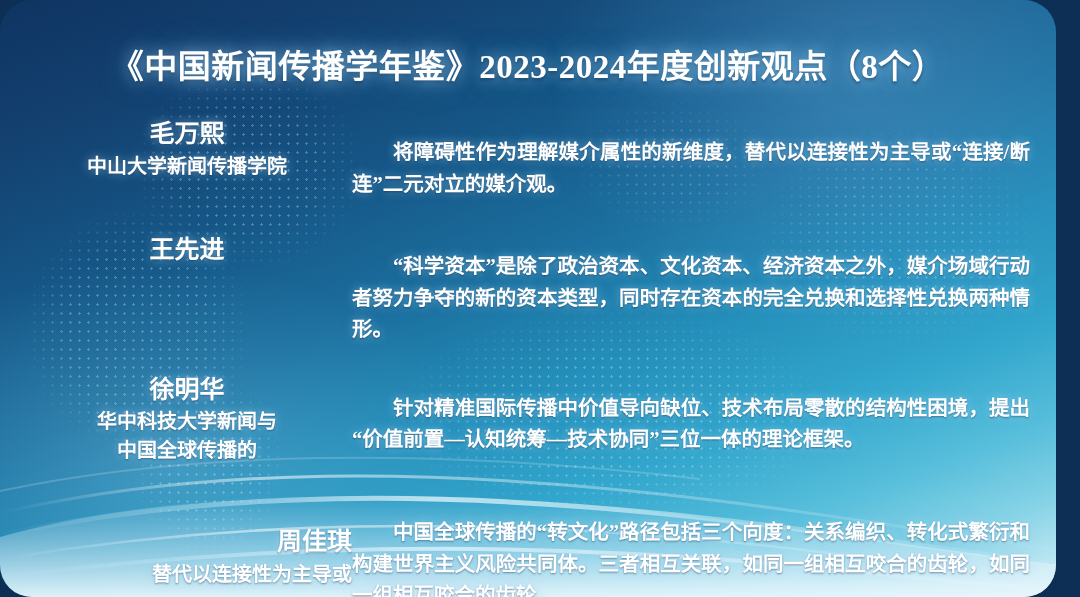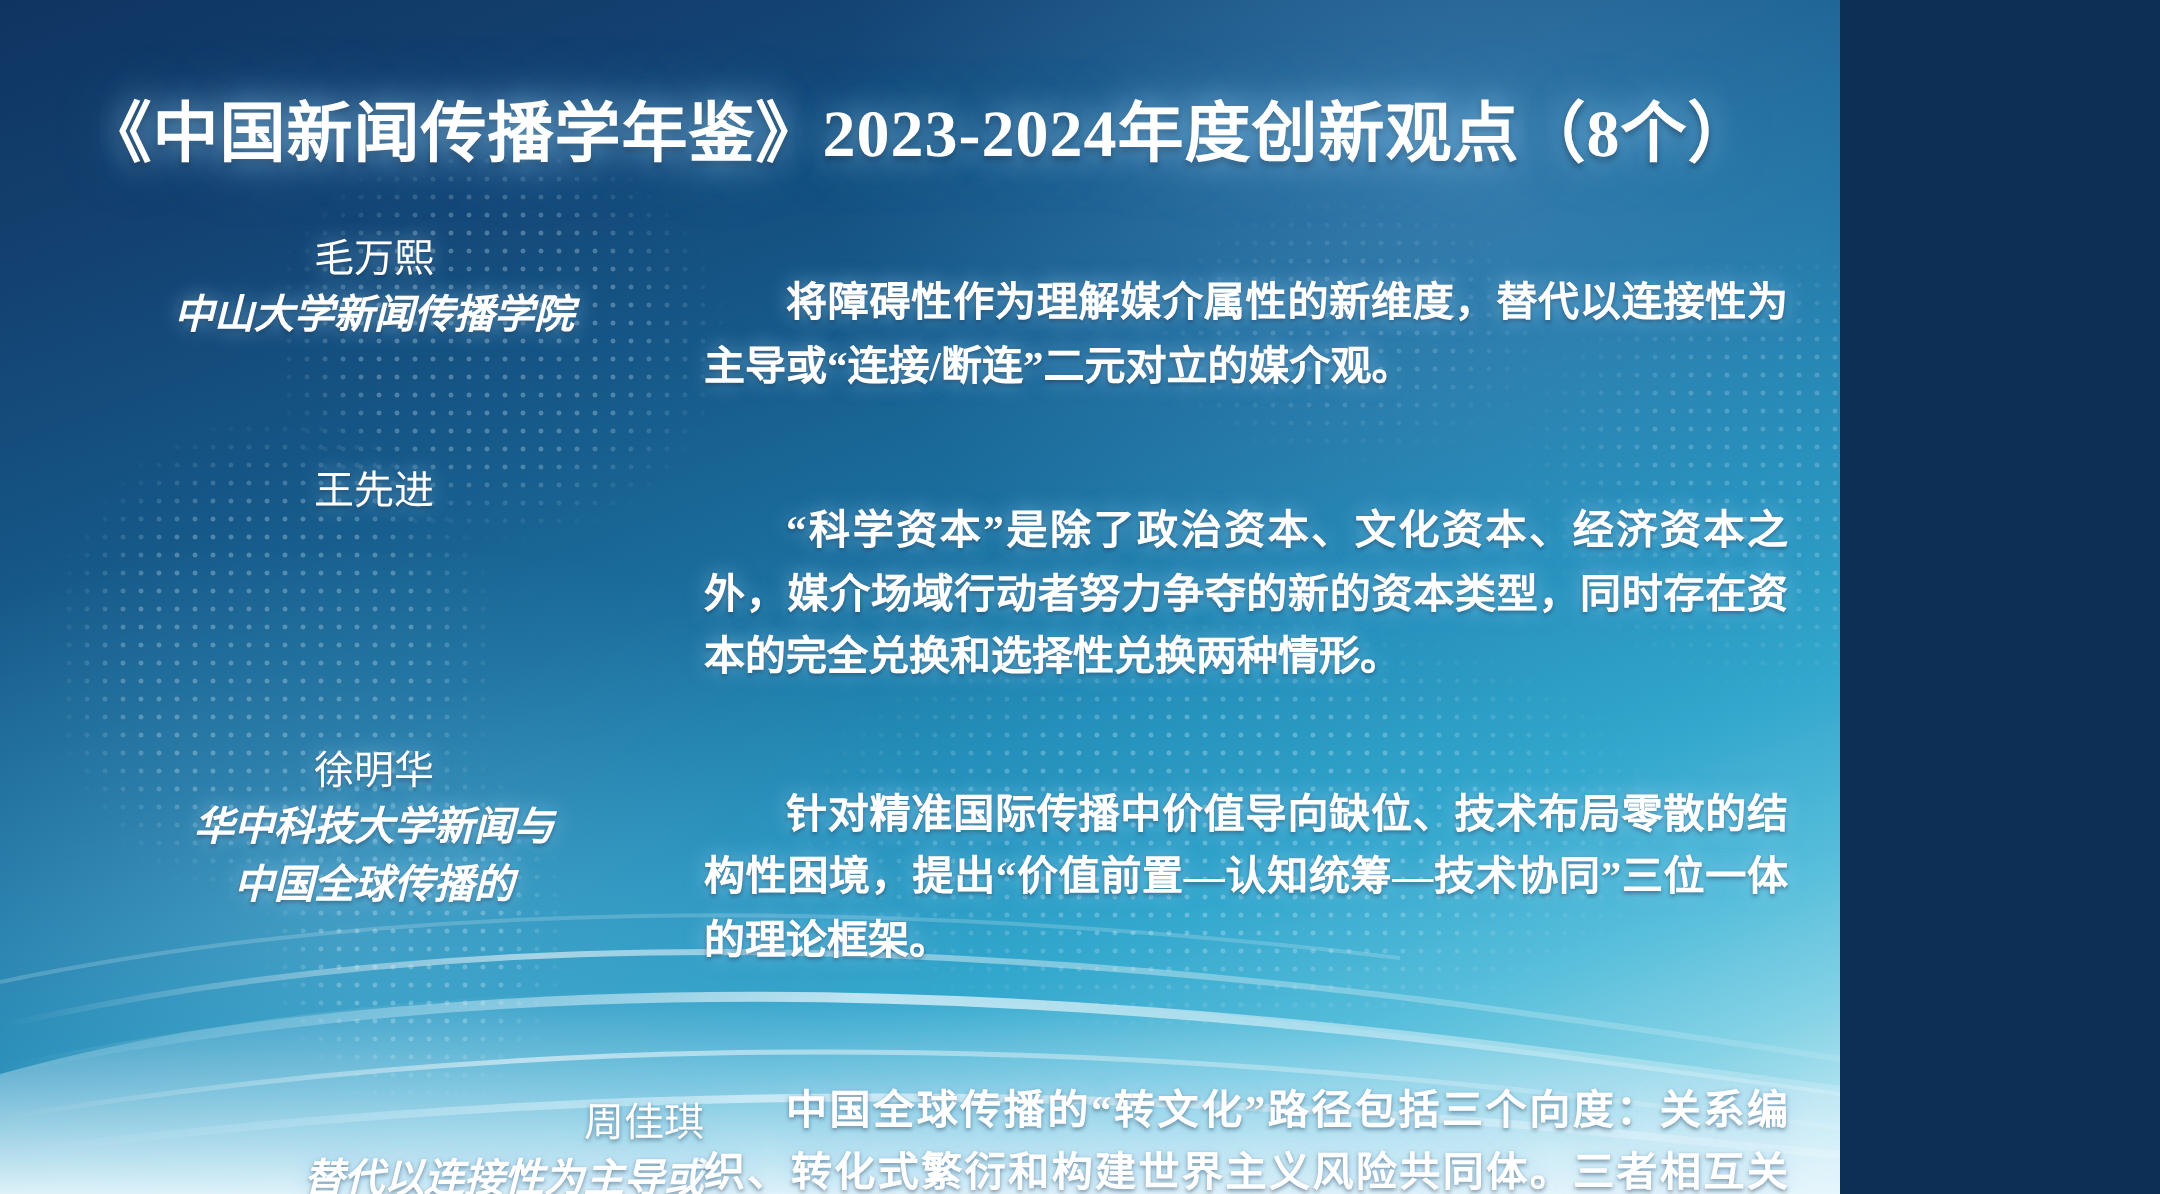--- a/index.html
+++ b/index.html
@@ -8,35 +8,36 @@
   html, body {
     width:1080px; height:597px;
     overflow:hidden;
     background:#0d2f55;
     font-family:"Liberation Serif","DejaVu Serif",serif;
   }
 
   
   .slide {
     position:relative;
-    width:920px; height:597px;
+    width:1056px; height:597px;
     overflow:hidden;
     
     background:
       linear-gradient(160deg,
         #0f3462 0%,
         #13406f 14%,
         #155585 30%,
         #1b6f9e 46%,
         #2490bb 60%,
         #33a7cd 72%,
         #57bedb 82%,
         #86d3e6 90%,
         #b9e6f2 96%,
         #d9f1f8 100%);
+    border-radius: 32px;
   }
 
   
   .glow-tr {
     position:absolute; top:-180px; right:-120px;
     width:620px; height:520px;
     background:radial-gradient(ellipse at center,
       rgba(120,180,230,.30) 0%,
       rgba(90,160,215,.14) 45%,
       rgba(0,0,0,0) 72%);
@@ -116,31 +117,30 @@
     margin-bottom:6px;
   }
   .authors {
     width:330px;
     flex:0 0 330px;
     text-align:center;
     color:#ffffff;
     padding-top:2px;
   }
   .a-name {
-    font-size:20px;
-    font-weight:400;
+    font-size:25px;
+    font-weight:700;
     line-height:1.42;
     text-shadow:0 0 10px rgba(160,210,245,.65), 0 1px 2px rgba(5,25,50,.5);
   }
   .a-affil {
     font-size:20px;
     font-weight:700;
     line-height:1.42;
     text-shadow:0 0 10px rgba(160,210,245,.65), 0 1px 2px rgba(5,25,50,.5);
-    font-style:italic;
   }
   .body-col {
     flex:1 1 auto;
     color:#ffffff;
     font-size:20.5px;
     font-weight:700;
     line-height:1.54;
     text-align:justify;
     text-justify:inter-ideograph;
     text-indent:2em;

